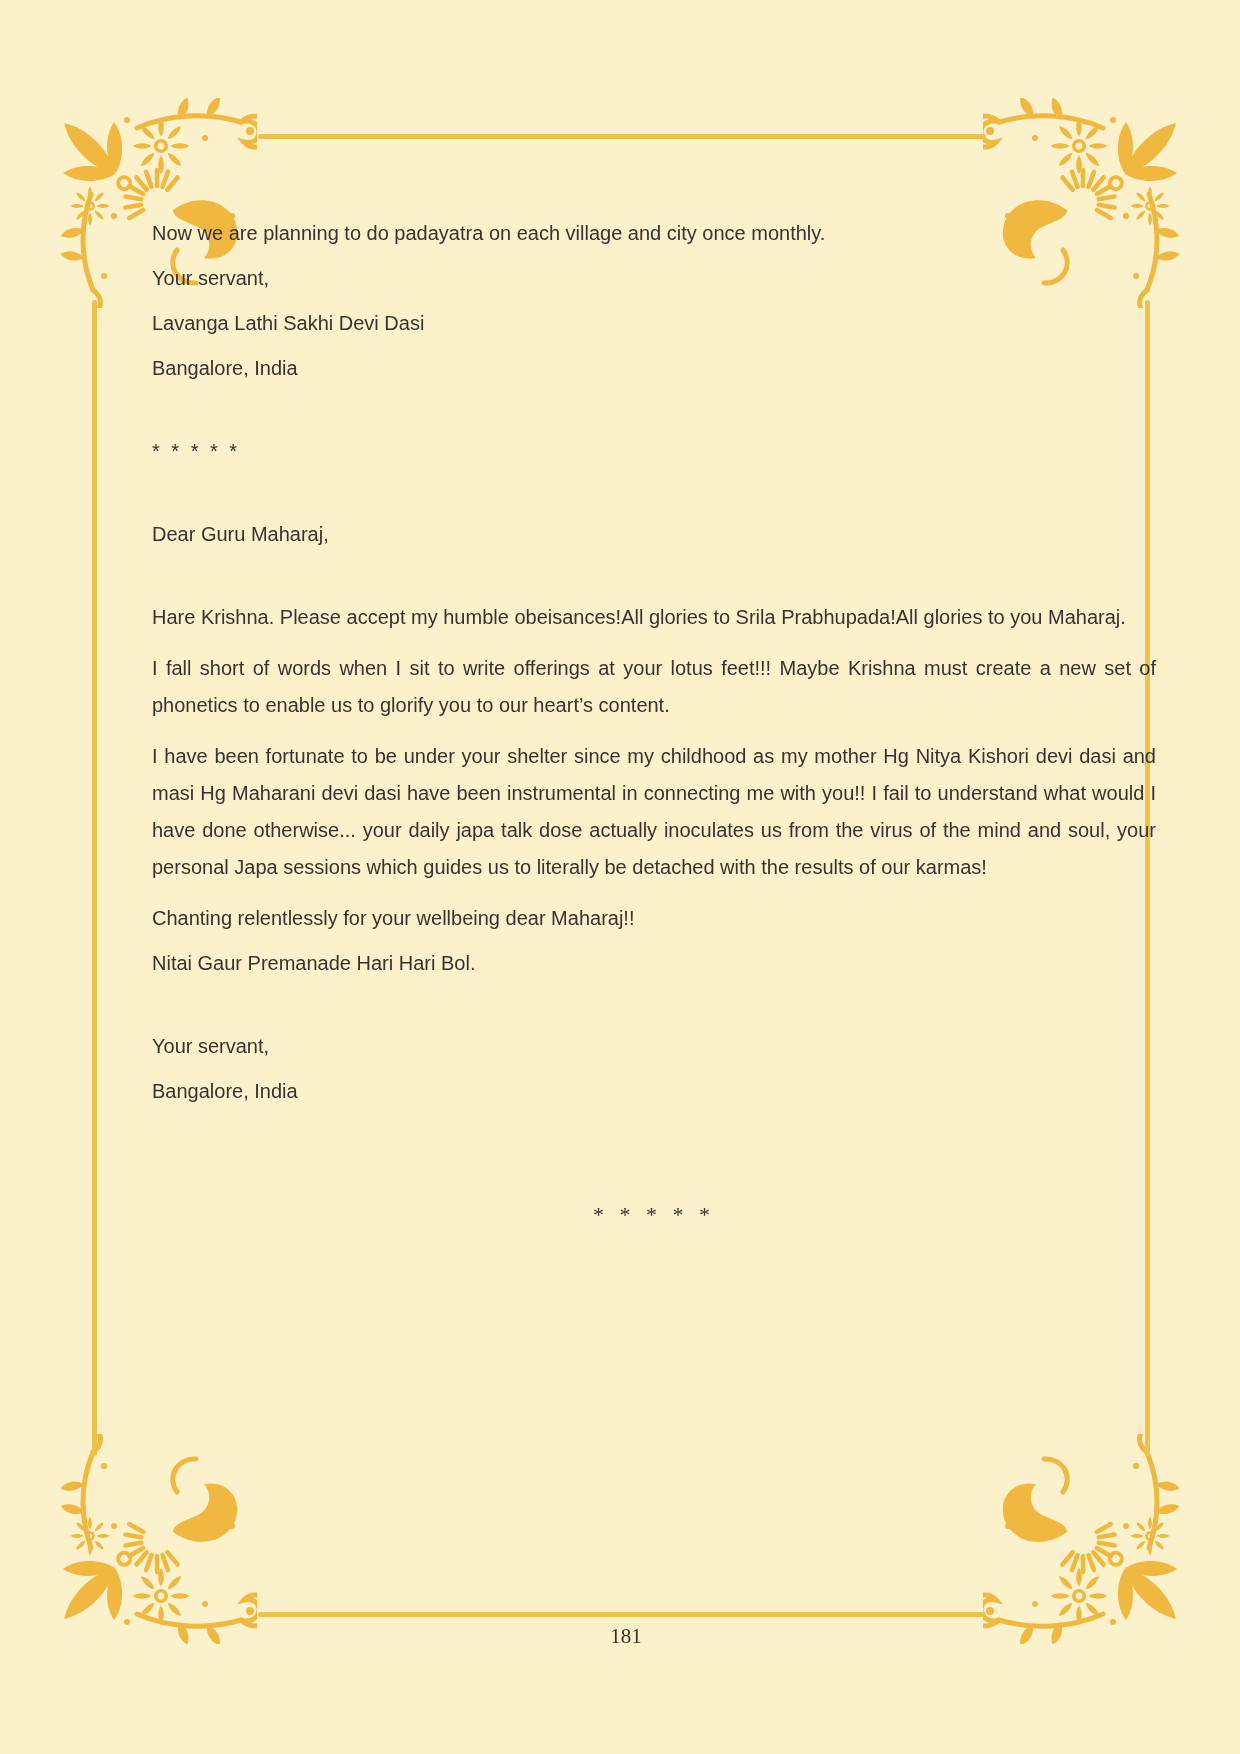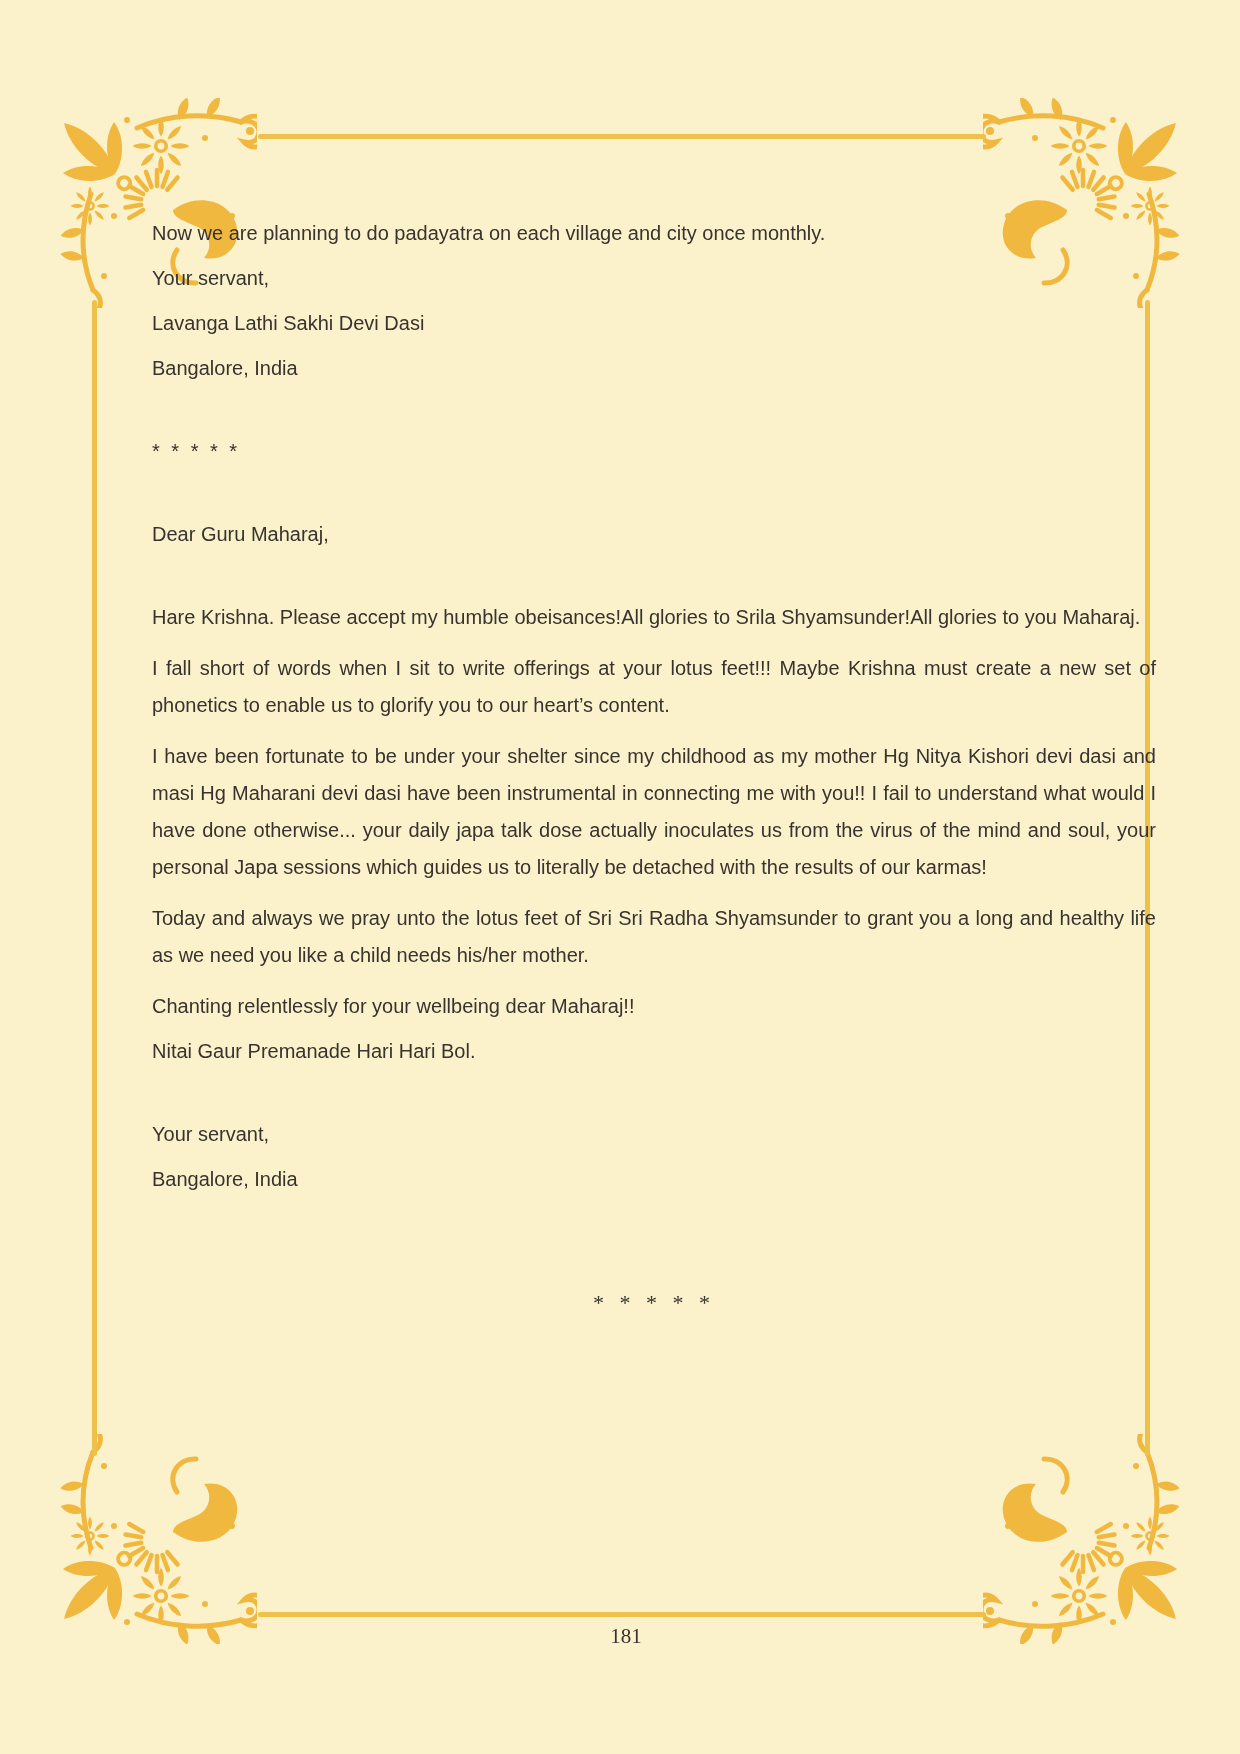--- a/index.html
+++ b/index.html
@@ -147,24 +147,23 @@
 
   <div class="content">
     <p>Now we are planning to do padayatra on each village and city once monthly.</p>
     <p>Your servant,</p>
     <p>Lavanga Lathi Sakhi Devi Dasi</p>
     <p>Bangalore, India</p>
 
     <p class="gap sep-left">* * * * *</p>
 
     <p class="gap">Dear Guru Maharaj,</p>
-    <p class="gap just">Hare Krishna. Please accept my humble obeisances!All glories to Srila Shyamsunder!All glories to you Maharaj.</p>
+    <p class="gap just">Hare Krishna. Please accept my humble obeisances!All glories to Srila Prabhupada!All glories to you Maharaj.</p>
     <p class="just">I fall short of words when I sit to write offerings at your lotus feet!!! Maybe Krishna must create a new set of phonetics to enable us to glorify you to our heart’s content.</p>
     <p class="just">I have been fortunate to be under your shelter since my childhood as my mother Hg Nitya Kishori devi dasi and masi Hg Maharani devi dasi have been instrumental in connecting me with you!! I fail to understand what would I have done otherwise... your daily japa talk dose actually inoculates us from the virus of the mind and soul, your personal Japa sessions which guides us to literally be detached with the results of our karmas!</p>
-    <p class="just">Today and always we pray unto the lotus feet of Sri Sri Radha Shyamsunder to grant you a long and healthy life as we need you like a child needs his/her mother.</p>
     <p>Chanting relentlessly for your wellbeing dear Maharaj!!</p>
     <p>Nitai Gaur Premanade Hari Hari Bol.</p>
 
     <p class="gap">Your servant,</p>
     <p>Bangalore, India</p>
 
     <p class="sep-center">* * * * *</p>
   </div>
 
   <div class="page-number">181</div>

